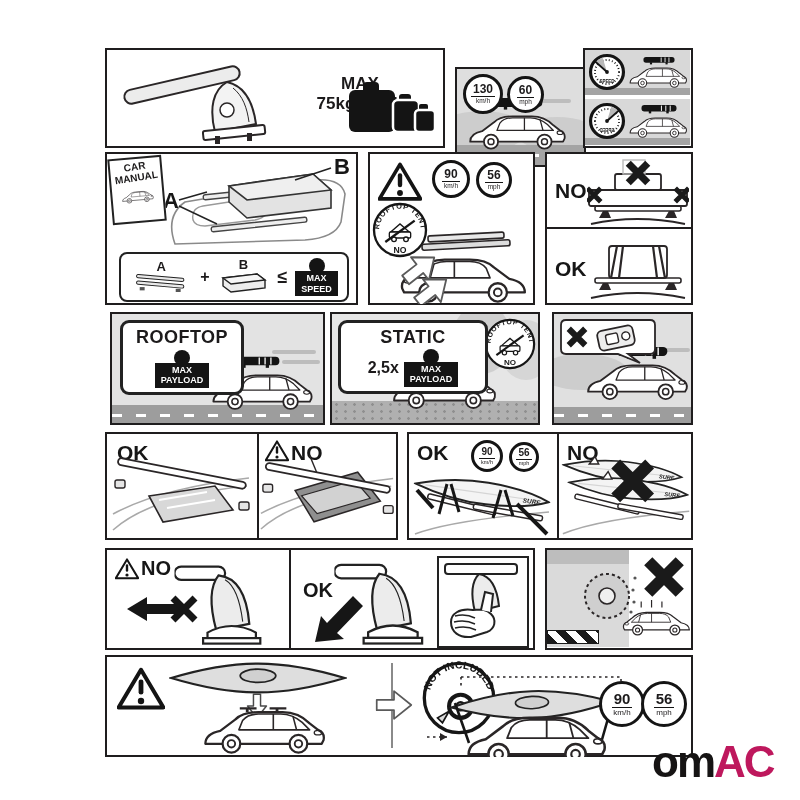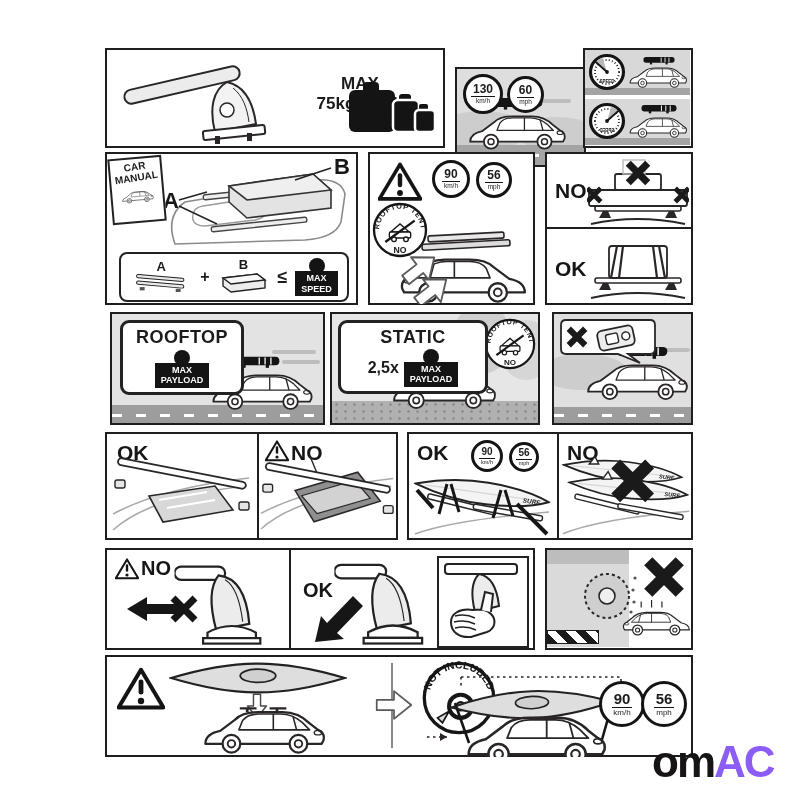--- a/index.html
+++ b/index.html
@@ -26,21 +26,21 @@
   .scene{position:absolute;inset:0;background:#dedede;overflow:hidden;}
   .road{position:absolute;left:0;right:0;background:#a4a4a4;}
   .roaddash{position:absolute;left:0;right:0;height:3px;background:repeating-linear-gradient(90deg,#fff 0 10px,transparent 10px 24px);}
   .grass{position:absolute;left:0;right:0;background:#b0b0b0;background-image:radial-gradient(circle,#8f8f8f 1px,transparent 1.6px);background-size:9px 7px;}
   .hill{position:absolute;background:#cdcdcd;border-radius:50%;}
   .streak{position:absolute;background:#bdbdbd;height:4px;border-radius:2px;}
   .divider-v{position:absolute;top:0;bottom:0;width:2px;background:#1f1d1e;}
   .divider-h{position:absolute;left:0;right:0;height:2px;background:#1f1d1e;}
   .logo{position:absolute;left:652px;top:740px;font-size:44px;font-weight:900;letter-spacing:-2px;line-height:1;}
   .logo .b{color:#161414;}
-  .logo .r{color:#8b5cf6;}
+  .logo .r{color:#be185d;}
   .inset{position:absolute;border:2px solid #222;background:#fff;}
   svg text{font-family:"Liberation Sans",sans-serif;}
 </style>
 </head>
 <body>
 
 <svg width="0" height="0" style="position:absolute" aria-hidden="true">
   <defs>
     <symbol id="sym-car" viewBox="0 0 140 58">
       <path d="M7 46 C7 39 13 34 23 32 L39 20 C45 14 53 12 64 12 L90 12 C101 12 111 16 119 24 L128 31 C133 33 135 37 134 42 L132 46 Z" fill="#fff" stroke="#2a2627" stroke-width="2.4" stroke-linejoin="round"></path>

